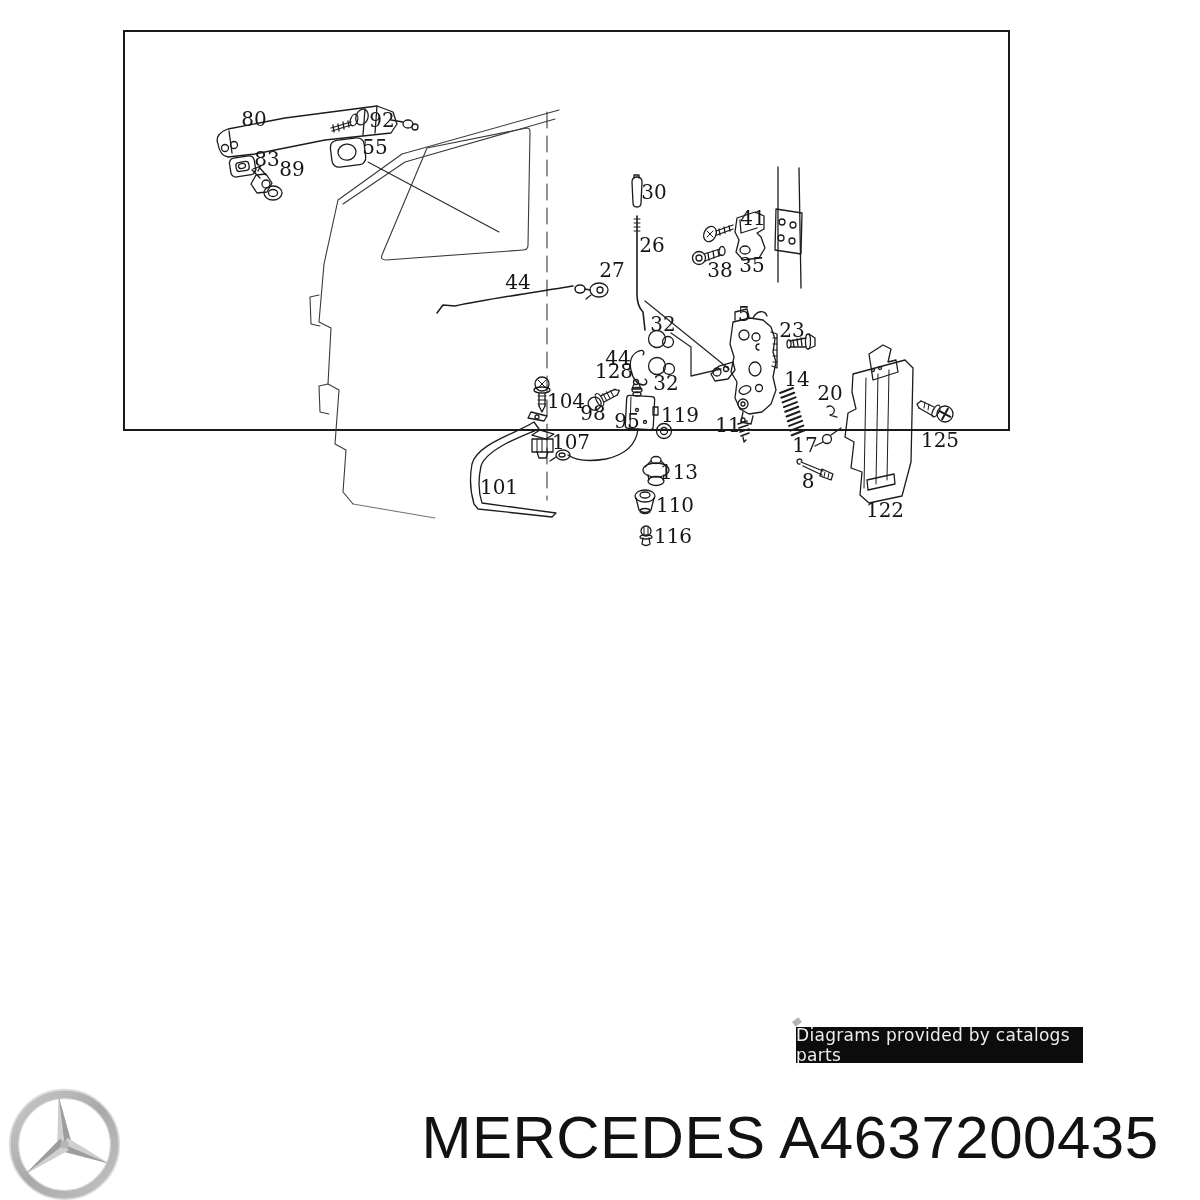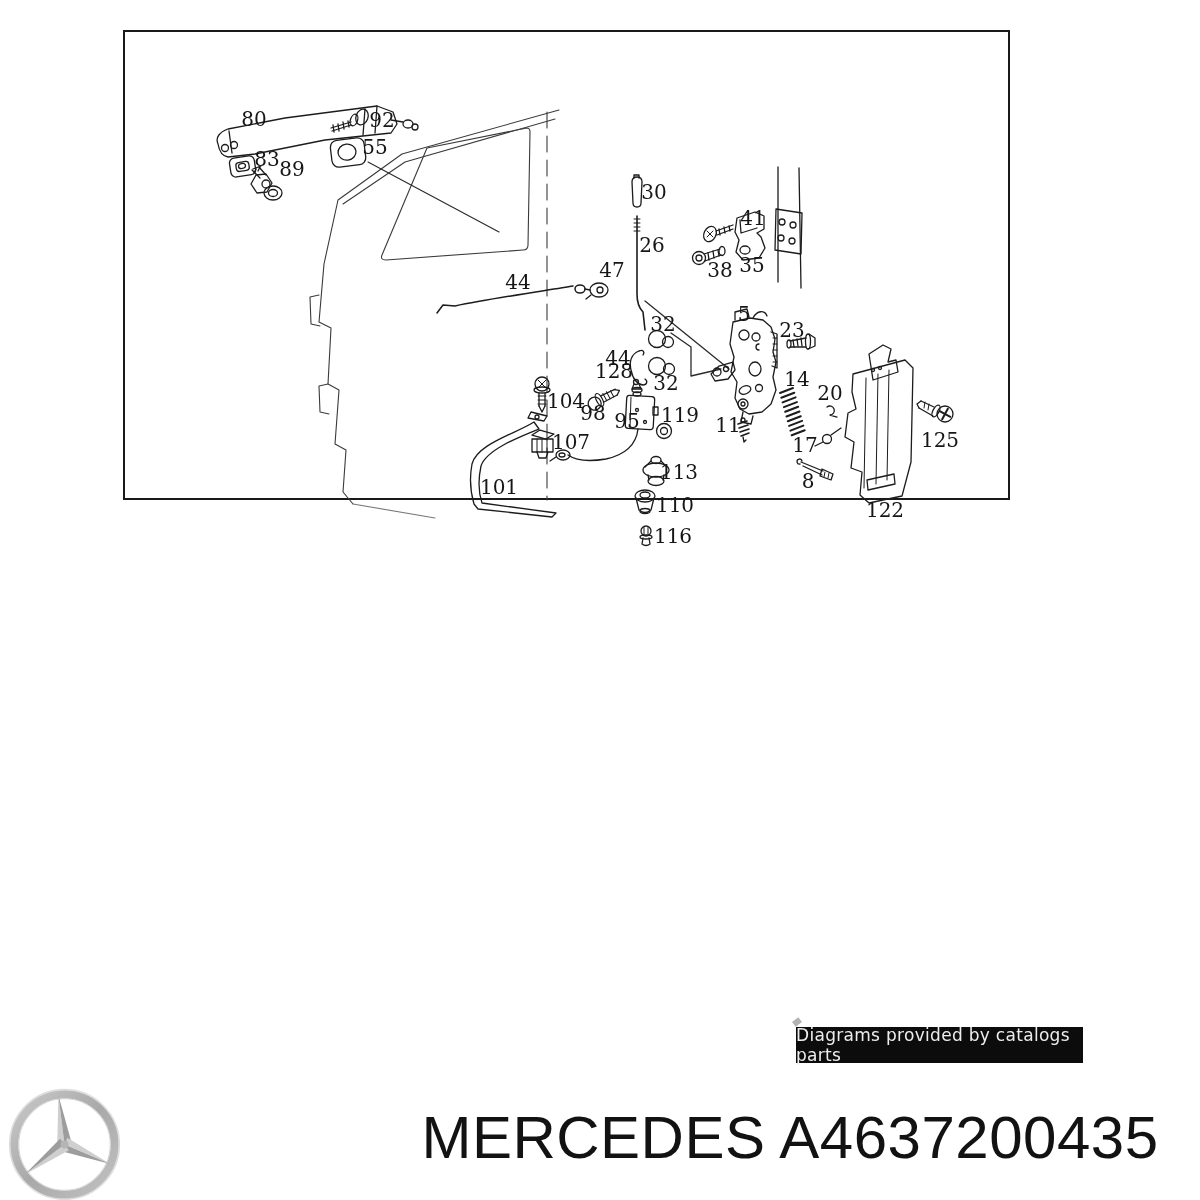--- a/index.html
+++ b/index.html
@@ -1,21 +1,21 @@
 <!DOCTYPE html>
 <html><head>
 <meta charset="utf-8">
 <style>
   html,body{margin:0;padding:0;}
   body{
     width:1200px;height:1200px;position:relative;background:#ffffff;
     overflow:hidden;font-family:"Liberation Sans",sans-serif;
   }
   .diagram-box{
-    position:absolute;left:123px;top:30px;width:887px;height:470px;
+    position:absolute;left:123px;top:30px;width:887px;height:401px;
     border:2px solid #1a1a1a;background:#ffffff;box-sizing:border-box;
   }
   .diagram-box svg{position:absolute;left:0;top:0;}
   .labels-layer{position:absolute;left:0;top:0;width:100%;height:100%;}
   .part-label{
     position:absolute;transform:translate(-50%,-50%);
     font-family:"DejaVu Serif","Liberation Serif",serif;
     font-size:20px;color:#161616;white-space:nowrap;line-height:1;
   }
   .badge-artifact{
@@ -312,21 +312,21 @@
       <span class="part-label" style="left: 257px; top: 88px;">92</span>
       <span class="part-label" style="left: 250px; top: 115px;">55</span>
       <span class="part-label" style="left: 142px; top: 127px;">83</span>
       <span class="part-label" style="left: 167px; top: 137px;">89</span>
       <span class="part-label" style="left: 529px; top: 160px;">30</span>
       <span class="part-label" style="left: 527px; top: 213px;">26</span>
       <span class="part-label" style="left: 592px; top: 186px; margin-left: 36px;">41</span>
       <span class="part-label" style="left: 595px; top: 238px;">38</span>
       <span class="part-label" style="left: 627px; top: 233px;">35</span>
       <span class="part-label" style="left: 393px; top: 250px;">44</span>
-      <span class="part-label" style="left: 487px; top: 238px;">47</span>
+      <span class="part-label" style="left: 487px; top: 238px;">27</span>
       <span class="part-label" style="left: 619px; top: 282px;">5</span>
       <span class="part-label" style="left: 667px; top: 298px;">23</span>
       <span class="part-label" style="left: 538px; top: 292px;">32</span>
       <span class="part-label" style="left: 493px; top: 326px;">44</span>
       <span class="part-label" style="left: 489px; top: 339px;">128</span>
       <span class="part-label" style="left: 541px; top: 351px;">32</span>
       <span class="part-label" style="left: 672px; top: 347px;">14</span>
       <span class="part-label" style="left: 705px; top: 361px;">20</span>
       <span class="part-label" style="left: 441px; top: 369px;">104</span>
       <span class="part-label" style="left: 468px; top: 381px;">98</span>

